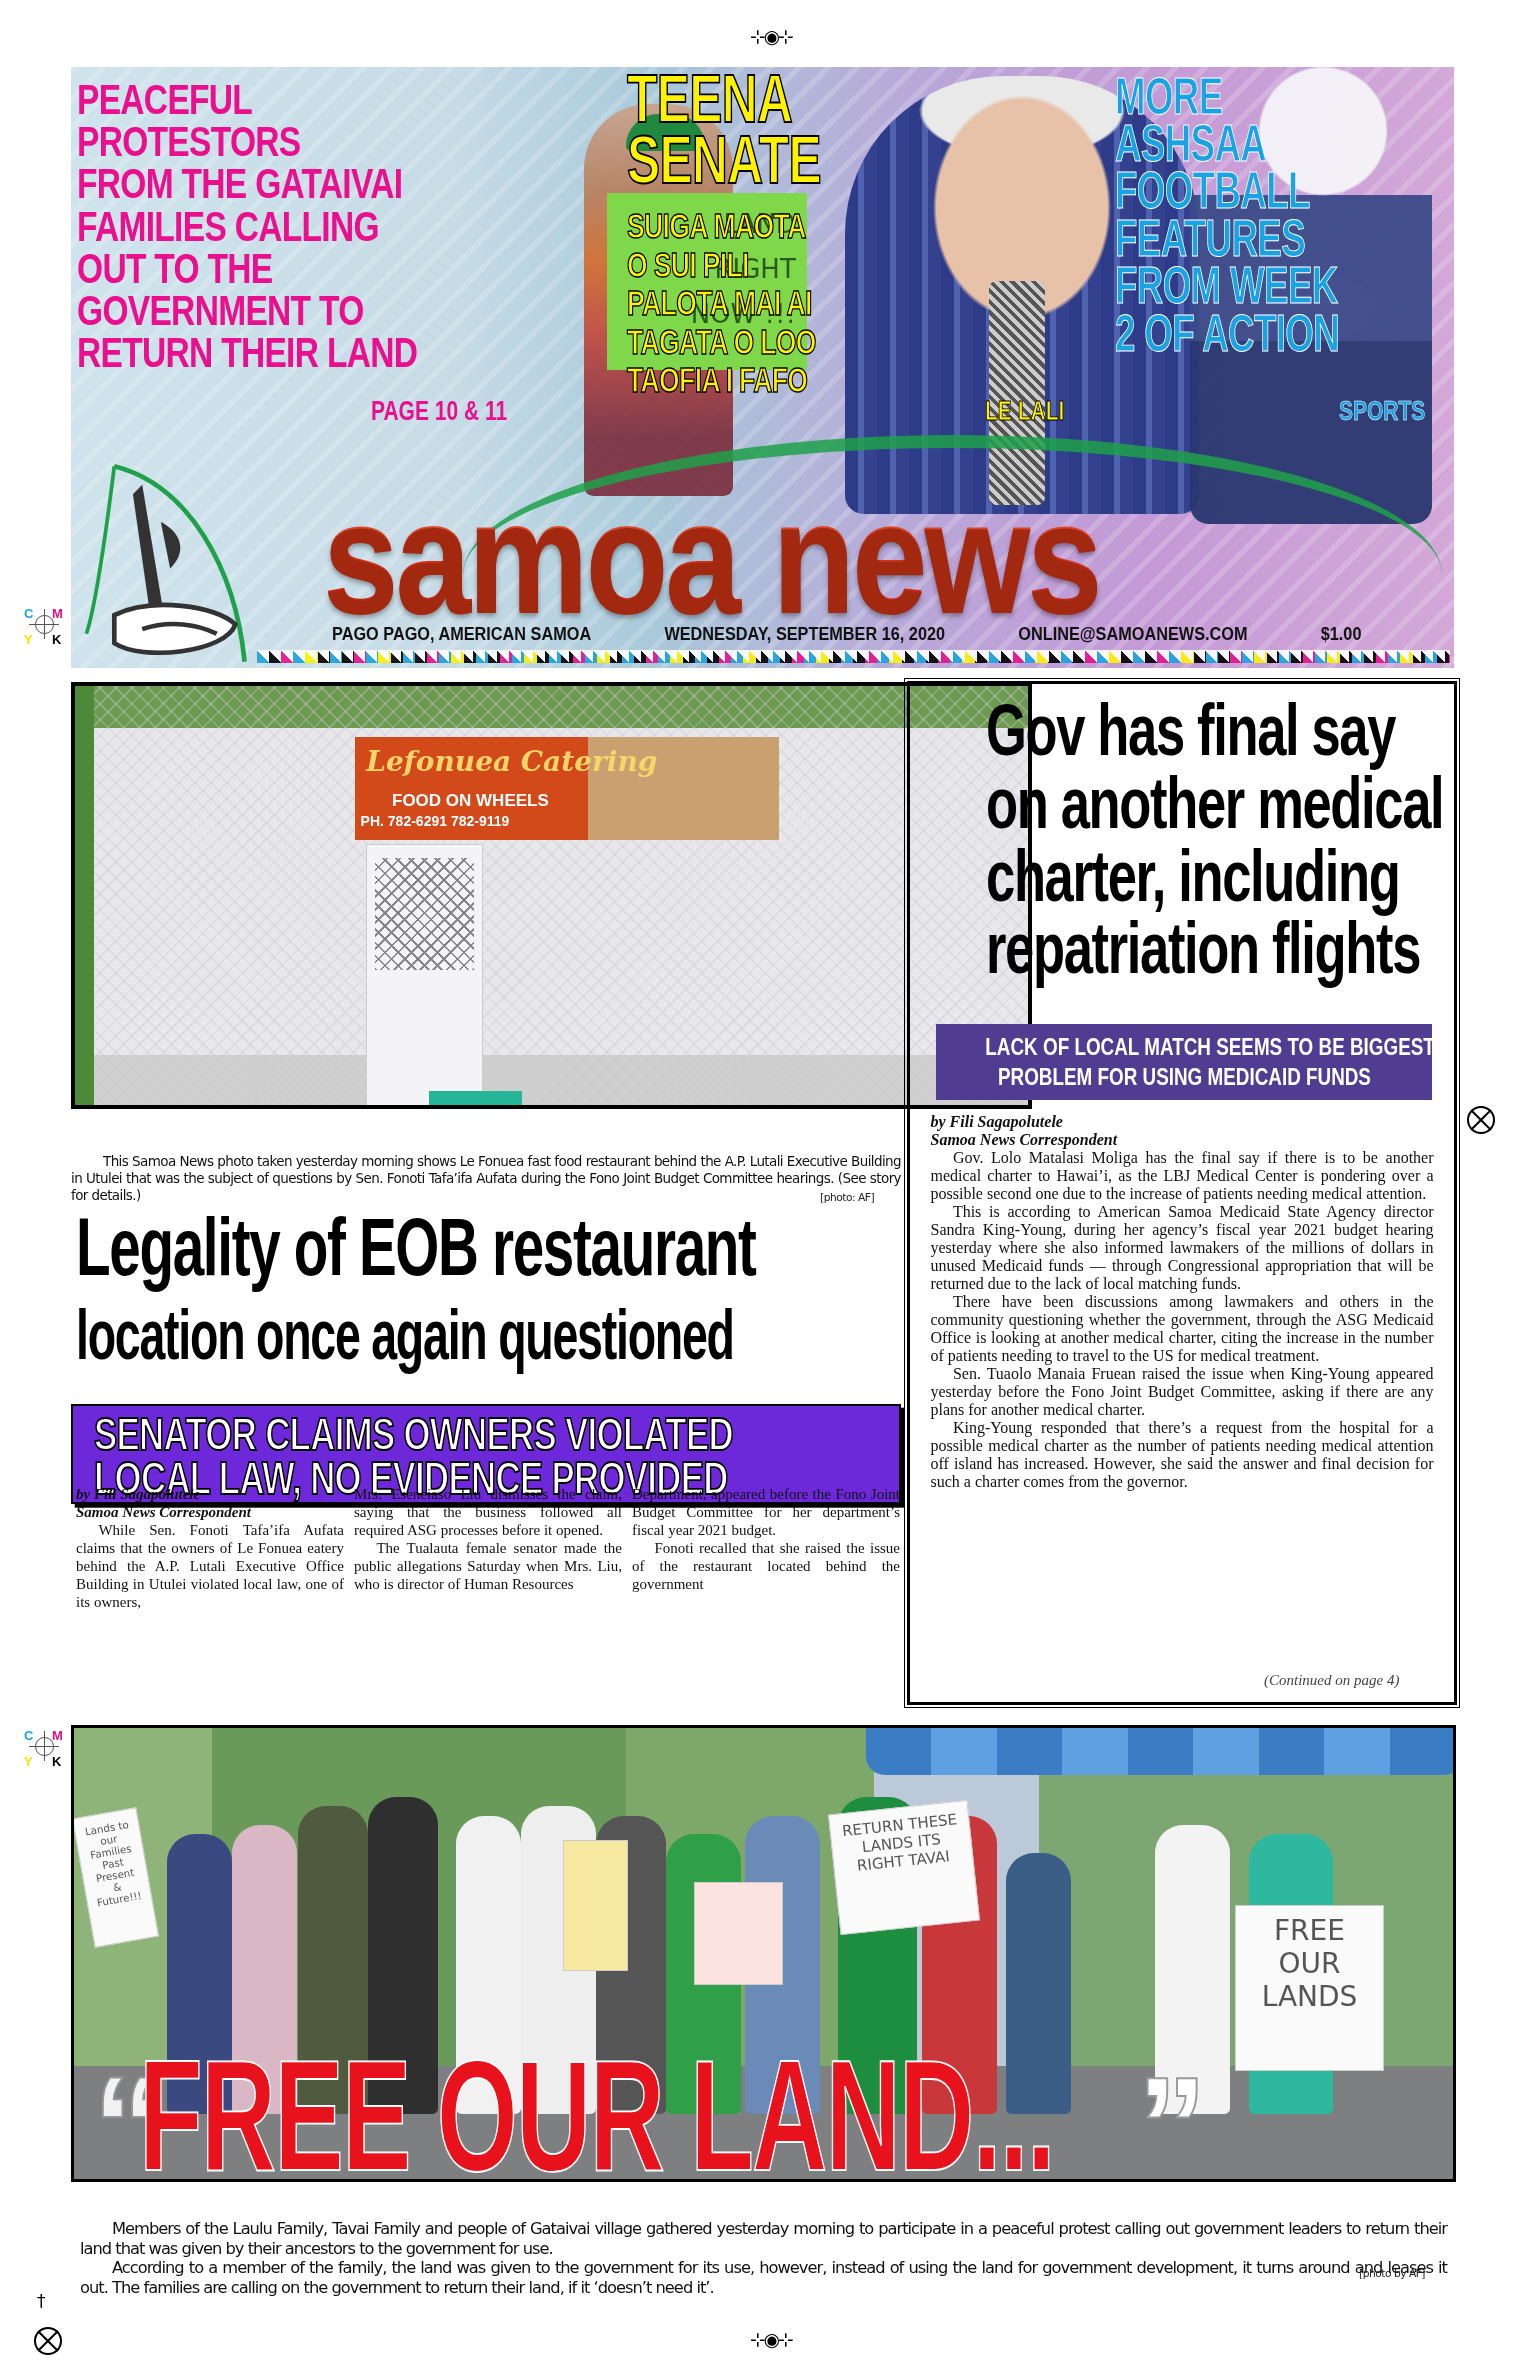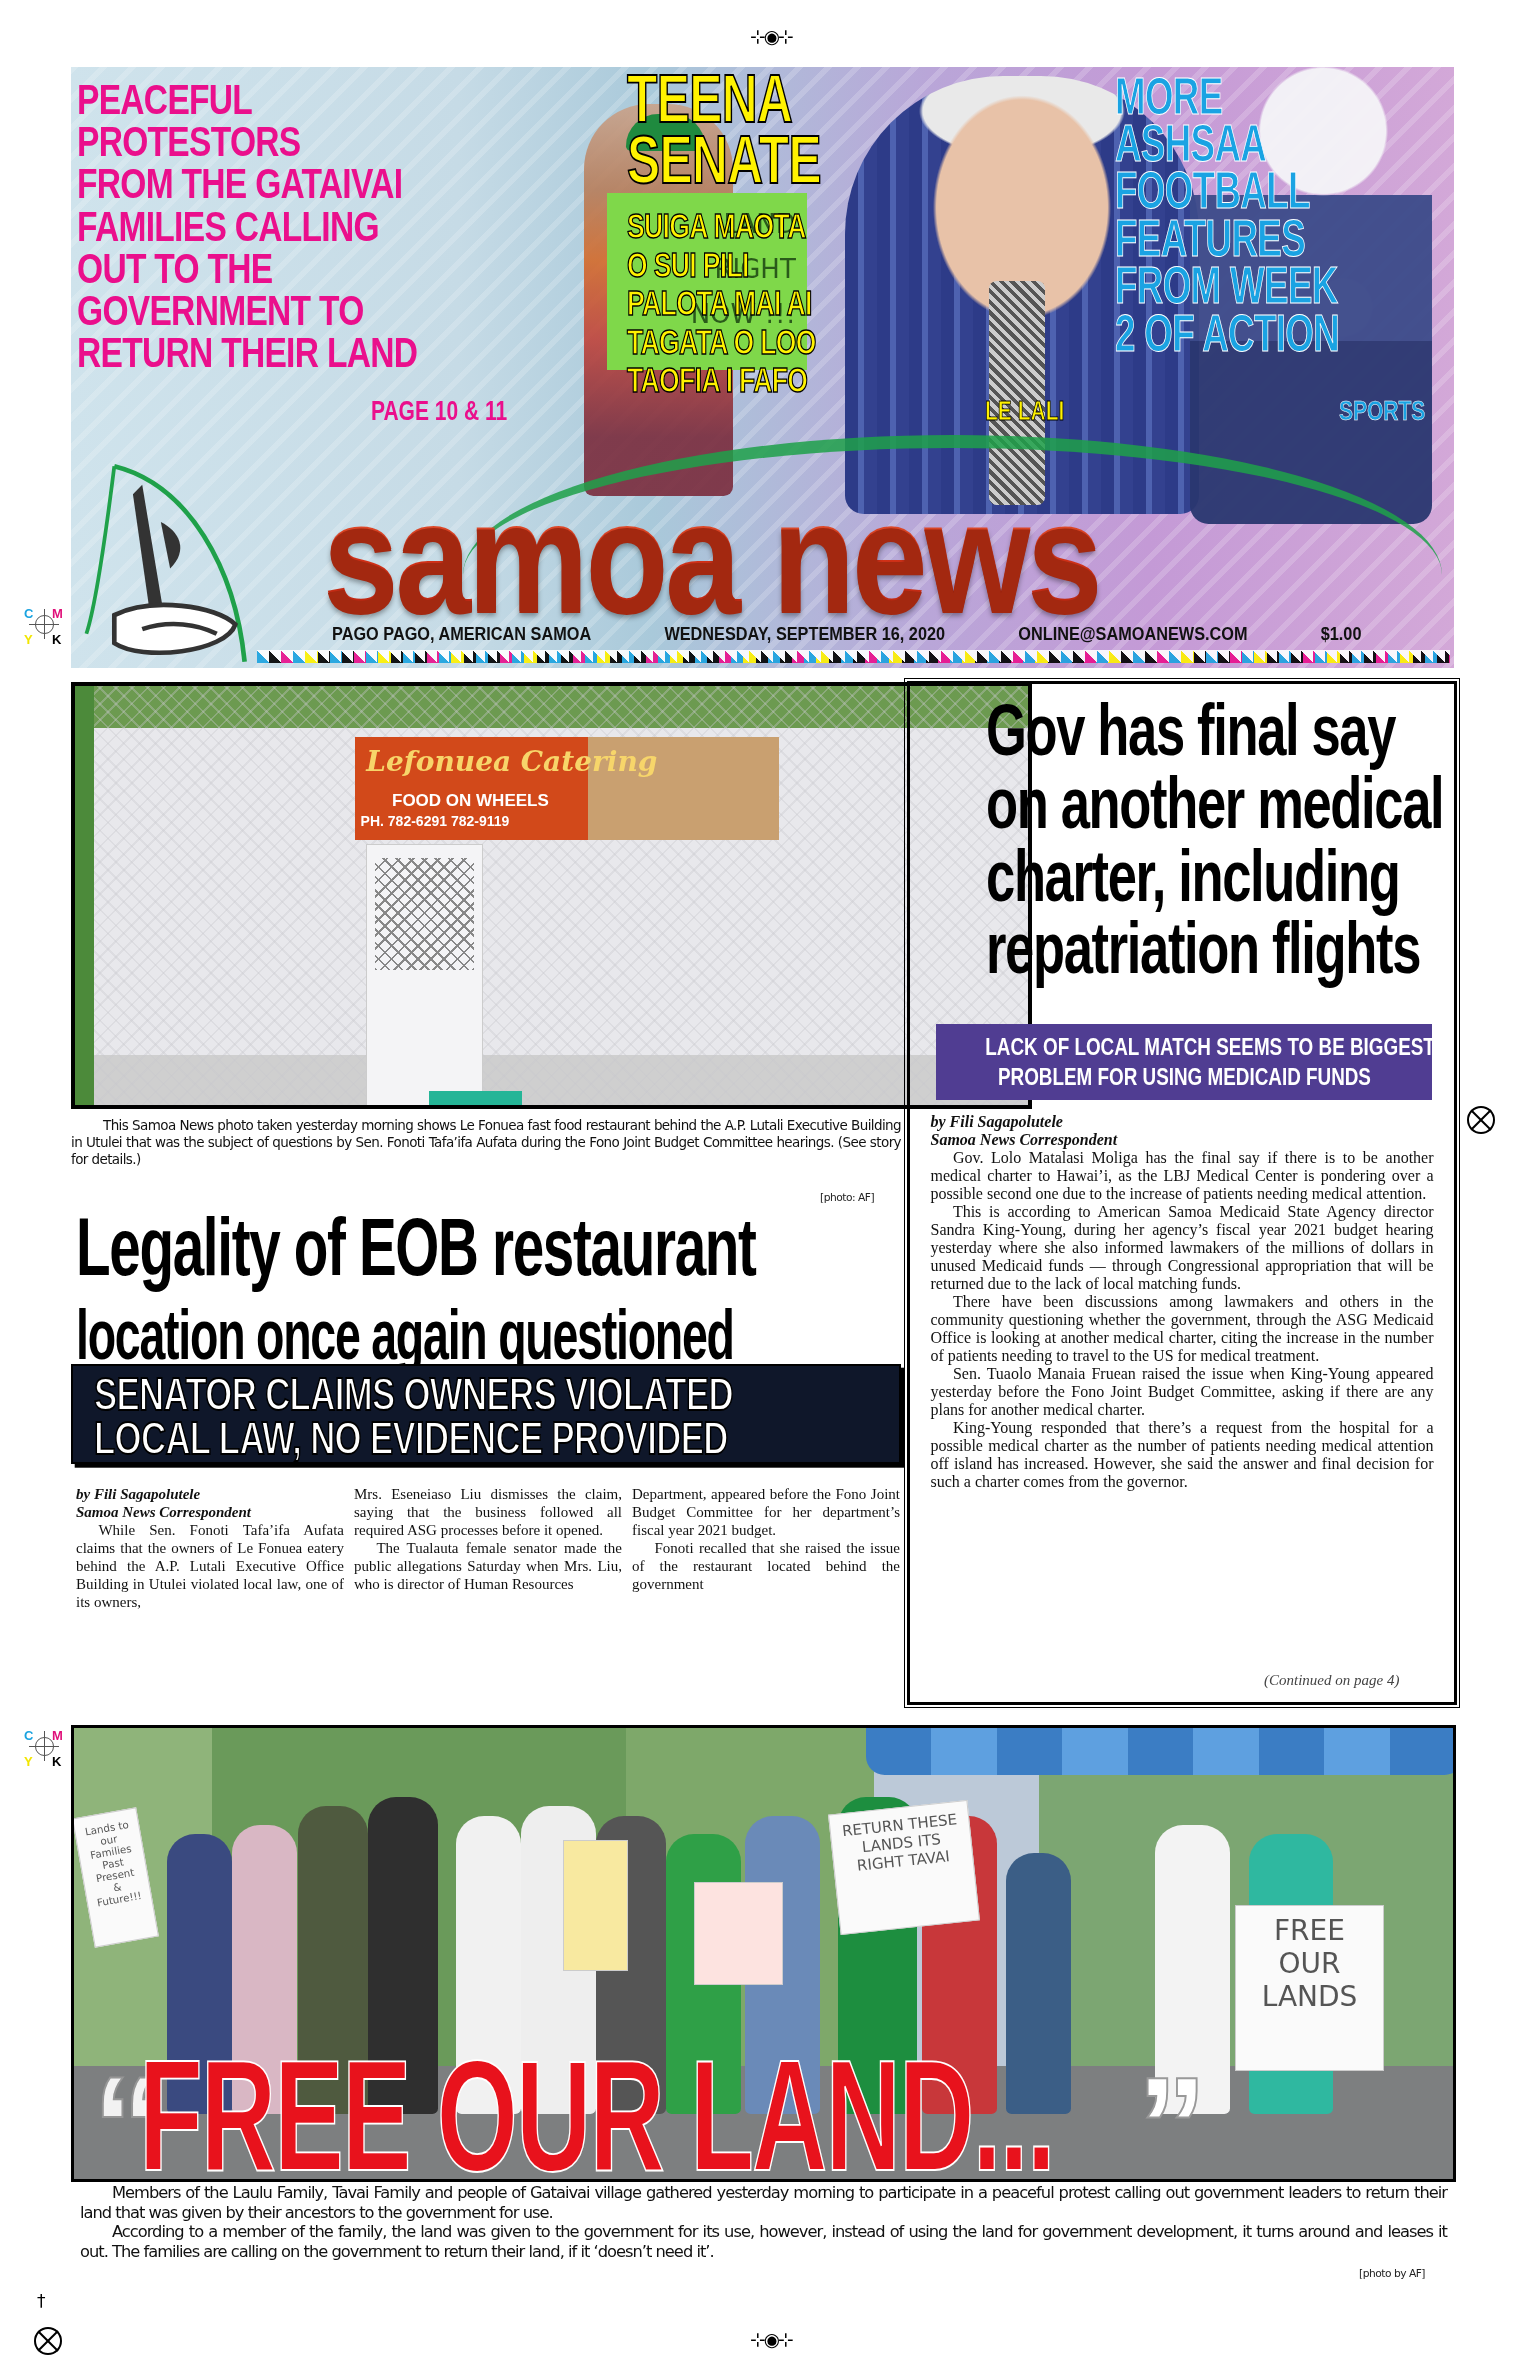--- a/index.html
+++ b/index.html
@@ -82,31 +82,31 @@
     overflow: hidden; }
   .eob-sign { position: absolute; left: 280px; top: 51px; width: 424px; height: 103px; background: linear-gradient(90deg, #d2491a 0 55%, #c9a070 55%); color: #fff3b0; }
   .eob-sign-name { position: absolute; left: 11.2px; top: 7.5px; font-family: "DejaVu Serif", serif; font-style: italic; font-weight: bold; font-size: 28px; color: #f7d56a; }
   .eob-sign-sub { position: absolute; left: 37px; top: 54px; font-weight: bold; font-size: 17px; color: #fff; }
   .eob-sign-ph { position: absolute; left: 5.6px; top: 76px; font-weight: bold; font-size: 14px; color: #fff; }
   .eob-door { position: absolute; left: 291px; top: 158px; width: 117px; height: 270px; background: #f4f4f6; border: 1.9px solid #ccc; }
   .eob-door-grille { position: absolute; left: 7.5px; top: 13px; width: 99px; height: 112px;
     background: repeating-linear-gradient(45deg, #888 0 1.9px, transparent 1.9px 9.3px), repeating-linear-gradient(-45deg, #888 0 1.9px, transparent 1.9px 9.3px); }
   .eob-mat { position: absolute; left: 354px; top: 405px; width: 93px; height: 20.5px; background: #25b597; }
 
-  .caption { position: absolute; font-family: "DejaVu Sans", sans-serif; font-size: 13.5px; line-height: 17px; text-align: justify; color: #111; letter-spacing: -0.6px; }
+  .caption { position: absolute; font-family: "DejaVu Sans", sans-serif; font-size: 13.5px; line-height: 17px; text-align: justify; color: #111; letter-spacing: -0.6px; margin-top: 36px; }
   .caption p { text-indent: 32px; }
   .eob-caption { left: 71px; top: 1117px; width: 830px; }
   .credit { position: absolute; font-family: "DejaVu Sans", sans-serif; font-size: 10.7px; color: #222; letter-spacing: -0.5px; }
   .eob-credit { left: 820px; top: 1191px; }
 
   .headline { position: absolute; font-family: "Liberation Sans", sans-serif; font-weight: bold; line-height: 1; letter-spacing: -1.9px; transform-origin: left top; white-space: nowrap; }
   .eob-h1 { left: 76px; top: 1206px; font-size: 82px; transform: scaleX(0.69); }
   .eob-h2 { left: 76px; top: 1299px; font-size: 71px; transform: scaleX(0.655); }
 
-  .eob-deck { position: absolute; left: 71px; top: 1364px; width: 830px; height: 100px; background: #0f172a; border: 2.8px solid #000; box-shadow: 3.7px 3.7px 0 #000; text-align: right; }
+  .eob-deck { position: absolute; left: 71px; top: 1404px; width: 830px; height: 100px; background: #6d28d9; border: 2.8px solid #000; box-shadow: 3.7px 3.7px 0 #000; text-align: right; }
   .eob-deck div { position: absolute; left: 20.5px; font-weight: bold; font-size: 47px; line-height: 1; color: #fff; -webkit-text-stroke: 1.9px #000; transform: scaleX(0.74); transform-origin: left top; white-space: nowrap; letter-spacing: -0.9px; }
   .eob-deck .l1 { top: 3.7px; }
   .eob-deck .l2 { top: 48px; }
 
   .body { position: absolute; font-family: "Liberation Serif", serif; font-size: 16px; line-height: 18px; text-align: justify; color: #111; }
   .body p { text-indent: 22.4px; }
   .byline { font-style: italic; font-weight: bold; text-indent: 0 !important; }
   .eob-col { top: 1485px; width: 268px; font-size: 15px; line-height: 18px; }
   .eob-col1 { left: 76px; }
   .eob-col2 { left: 354px; }

